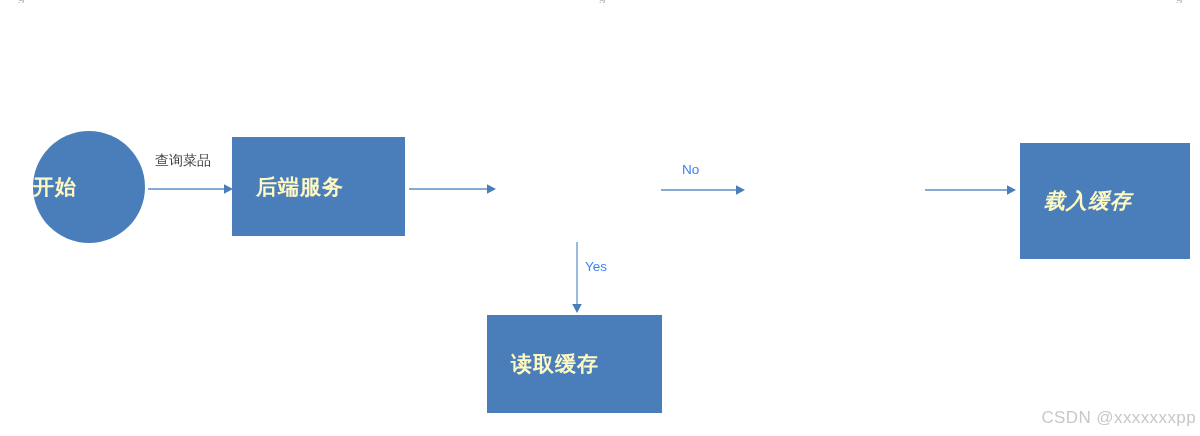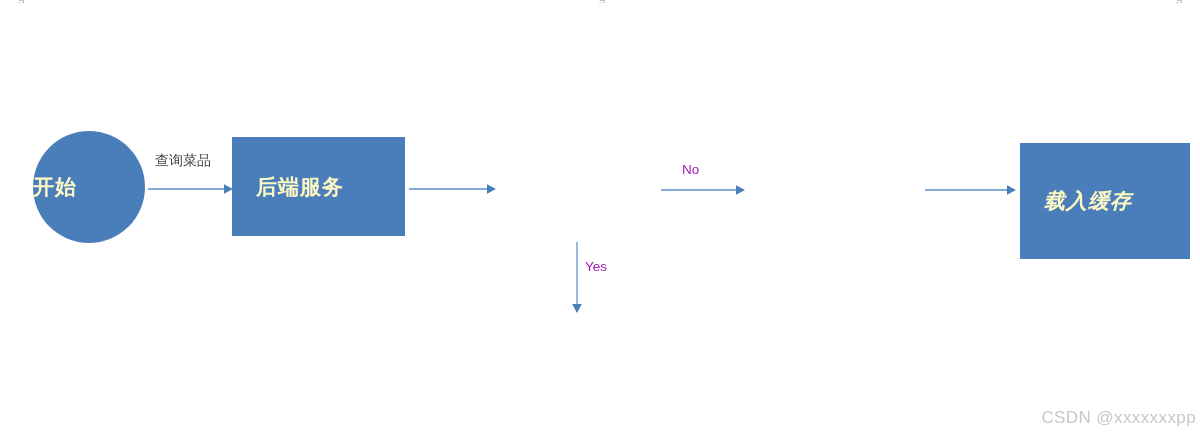--- a/index.html
+++ b/index.html
@@ -95,21 +95,21 @@
     color: #595959;
     white-space: nowrap;
   }
   .edge-label.cn {
     font-size: 14px;
     color: #404040;
     font-weight: normal;
   }
   .edge-label.en {
     font-size: 13.5px;
-    color: #a21caf;
+    color: #3b82f6;
   }
 
   
   .watermark {
     position: absolute;
     right: 4px;
     bottom: 8px;
     font-size: 17px;
     color: #c8c8c8;
     letter-spacing: .4px;
@@ -132,20 +132,23 @@
   <div class="node rect" style="left:232px; top:137px; width:173px; height:99px;">
     <span>后端服务</span>
   </div>
 
 
 
   <div class="node rect" style="left:1020px; top:143px; width:170px; height:116px;font-style:italic;">
     <span>载入缓存</span>
   </div>
 
+  <div class="node rect" style="left:487px; top:315px; width:175px; height:98px;">
+    <span>读取缓存</span>
+  </div>
 
   <div class="edge" style="left:148px; top:182px; width:86px; height:14px;">
     <svg width="86" height="14" viewBox="0 0 86 14">
       <line x1="0" y1="7" x2="76" y2="7" stroke="#5b8fc9" stroke-width="1.6"></line>
       <polygon points="76,2.2 85,7 76,11.8" fill="#4a7ebb"></polygon>
     </svg>
   </div>
   <div class="edge-label cn" style="left:155px; top:152px;">查询菜品</div>
 
   <div class="edge" style="left:409px; top:182px; width:88px; height:14px;">

